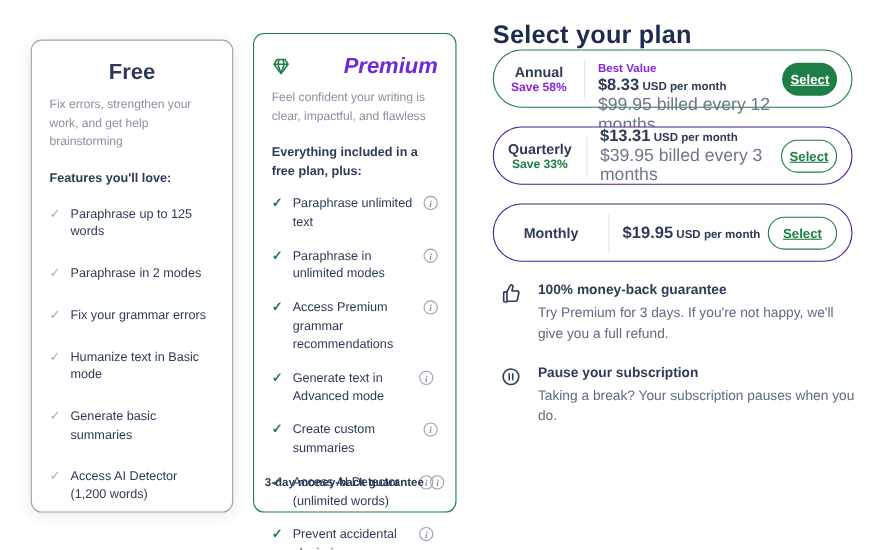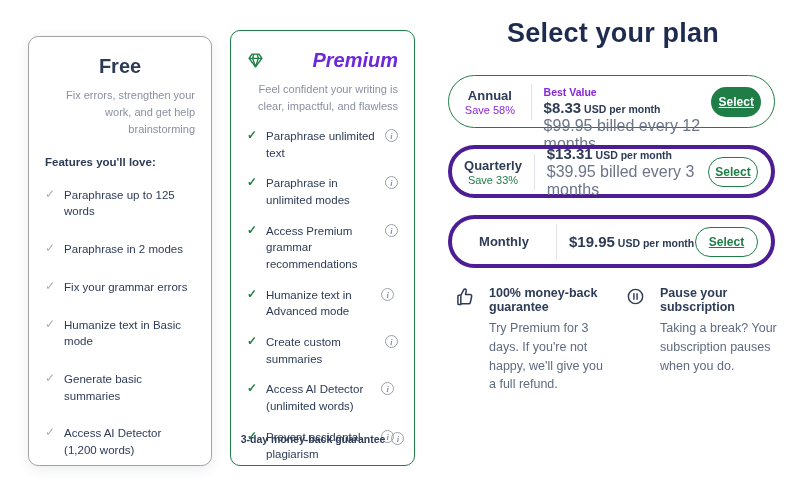--- a/index.html
+++ b/index.html
@@ -9,64 +9,64 @@
 
   
   .card { position:absolute; background:#fff; border-radius:10px; padding:18px 16px; }
   .card-free { left:28px; top:36px; width:184px; height:430px;
     border:1px solid #a3a3a3; box-shadow:0 3px 12px rgba(45,59,87,.10); }
   .card-premium { left:230px; top:30px; width:185px; height:436px;
     border:1.5px solid #1e7e45; }
   .card-title { text-align:center; font-size:20px; font-weight:700; color:#2d3b57; }
   .card-title.premium { color:#6d28d9; display:flex; align-items:center; justify-content:space-between; gap:4px;font-style:italic; }
   .gem-icon svg { display:block; }
-  .card-sub { margin-top:9px; text-align:right; font-size:11px; line-height:1.55;
+  .card-sub { margin-top:9px; text-align:left; font-size:11px; line-height:1.55;
     color:#8a90a0; }
   .feat-head { margin-top:16px; font-size:11.5px; font-weight:700; color:#2d3b57; line-height:1.45; }
   .feat-list { margin-top:16px; display:flex; flex-direction:column; }
   .card-free .feat-list { gap:21px; }
   .card-premium .feat-list { gap:14px; margin-top:13px; }
   .feat { display:flex; align-items:flex-start; gap:9px; font-size:11.5px; line-height:1.45; color:#2d3b57; }
   .check { flex:0 0 auto; font-size:12px; line-height:1.3; font-weight:700; }
   .check.gray { color:#a9aeb9; font-weight:400; }
   .check.green { color:#1e7e45; }
   .feat-text { flex:1 1 auto; }
   .info-icon { flex:0 0 auto; width:13px; height:13px; border:1px solid #9aa0ac; border-radius:50%;
     color:#8a90a0; font-size:8.5px; line-height:12px; text-align:center;
     font-family:"Liberation Serif", serif; font-style:italic; font-weight:700; margin-top:1px; }
   .guarantee-note { position:absolute; left:0; right:0; bottom:20px; display:flex;
     align-items:flex-end; justify-content:center; gap:6px;
     font-size:10.5px; font-weight:700; color:#2d3b57; }
   .guarantee-note .info-icon { margin-top:0; }
 
   
   .right-col { position:absolute; left:448px; top:18px; width:330px; }
-  .select-heading { text-align:center; font-size:27px; font-weight:700; color:#1e2b50;
-    letter-spacing:.2px; margin-bottom:26px; }
+  .select-heading { font-size:23px; font-weight:700; color:#1e2b50;
+    letter-spacing:.2px; }
   .plan-row { position:relative; display:flex; align-items:center; width:327px; height:53px;
-    background:#fff; border:4px solid #4c1d95; border-radius:27px; margin-bottom:17px; cursor:pointer; }
+    background:#fff; border:1px solid #4c1d95; border-radius:27px; margin-bottom:17px; cursor:pointer; }
   .plan-row.highlight { border:1.5px solid #1e7e45; }
   .plan-name-block { width:104px; text-align:center; }
   .plan-name { font-size:13px; font-weight:700; color:#2d3b57; }
-  .plan-save { font-size:11px; font-weight:400; margin-top:1px; }
+  .plan-save { font-size:11px; font-weight:700; margin-top:1px; }
   .save-purple { color:#8826d9; }
   .save-green { color:#1e7e45; }
   .row-divider { width:1px; height:36px; background:#e0e3e8; }
   .price-block { flex:1 1 auto; padding-left:12px; }
   .badge { font-size:10.5px; font-weight:700; color:#8826d9; margin-bottom:1px;margin-top:36px; }
   .price-line { font-size:10.5px; font-weight:700; color:#2d3b57; }
   .price-main { font-size:15px; font-weight:700; }
   .billing { font-size:16px; color:#6c7589; margin-top:1px; }
   .select-btn { margin-right:13px; width:63px; height:30px; border-radius:15px;
     font-family:"Liberation Sans", sans-serif; font-size:12px; font-weight:700; cursor:pointer;text-decoration:underline; }
   .select-btn.filled { background:#1e7e45; border:none; color:#fff; }
   .select-btn.outline { background:#fff; border:1.5px solid #1e7e45; color:#1e7e45; }
 
   
-  .info-sections { margin-top:18px; padding-left:7px; display:flex; gap:19px; }
+  .info-sections { margin-top:18px; padding-left:7px; display:flex; flex-direction:column; gap:19px; }
   .info-sec { display:flex; gap:14px; }
   .info-sec-icon { flex:0 0 20px; padding-top:1px; color:#2d3b57; }
   .info-sec-title { font-size:12.5px; font-weight:700; color:#2d3b57; }
   .info-sec-body { margin-top:5px; font-size:12.5px; line-height:1.5; color:#5f6b80; max-width:300px; }
 </style>
 </head>
 <body>
 
 <div class="stage">
 
@@ -106,39 +106,40 @@
     <div class="card-title premium">
       <span class="gem-icon">
         <svg width="17" height="17" viewBox="0 0 24 24" fill="none" stroke="#1e7e45" stroke-width="2" stroke-linejoin="round">
           <path d="M7 3h10l4 6-9 12L3 9z"></path>
             <path d="M3 9h18M9.5 3 8 9l4 12M14.5 3 16 9l-4 12"></path>
         </svg>
       </span>
       <span>Premium</span>
     </div>
     <div class="card-sub">Feel confident your writing is clear, impactful, and flawless</div>
+    <div class="feat-head" style="max-width:140px">Everything included in a free plan, plus:</div>
     <div class="feat-list">
       <div class="feat">
           <span class="check green">✓</span>
           <span class="feat-text">Paraphrase unlimited text</span>
           <span class="info-icon">i</span>
         </div>
       <div class="feat">
           <span class="check green">✓</span>
           <span class="feat-text">Paraphrase in unlimited modes</span>
           <span class="info-icon">i</span>
         </div>
       <div class="feat">
           <span class="check green">✓</span>
           <span class="feat-text">Access Premium grammar recommendations</span>
           <span class="info-icon">i</span>
         </div>
       <div class="feat">
           <span class="check green">✓</span>
-          <span class="feat-text" style="max-width:106px">Humanize text in Advanced mode</span>
+          <span class="feat-text" style="max-width:106px">Generate text in Advanced mode</span>
           <span class="info-icon">i</span>
         </div>
       <div class="feat">
           <span class="check green">✓</span>
           <span class="feat-text">Create custom summaries</span>
           <span class="info-icon">i</span>
         </div>
       <div class="feat">
           <span class="check green">✓</span>
           <span class="feat-text" style="max-width:106px">Access AI Detector (unlimited words)</span>

